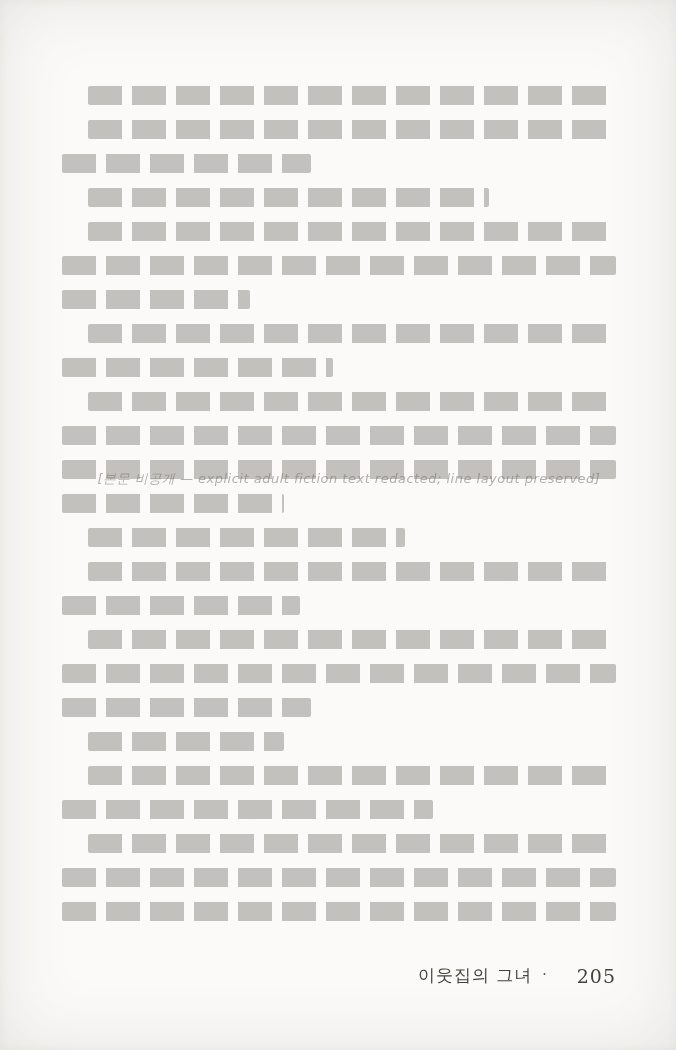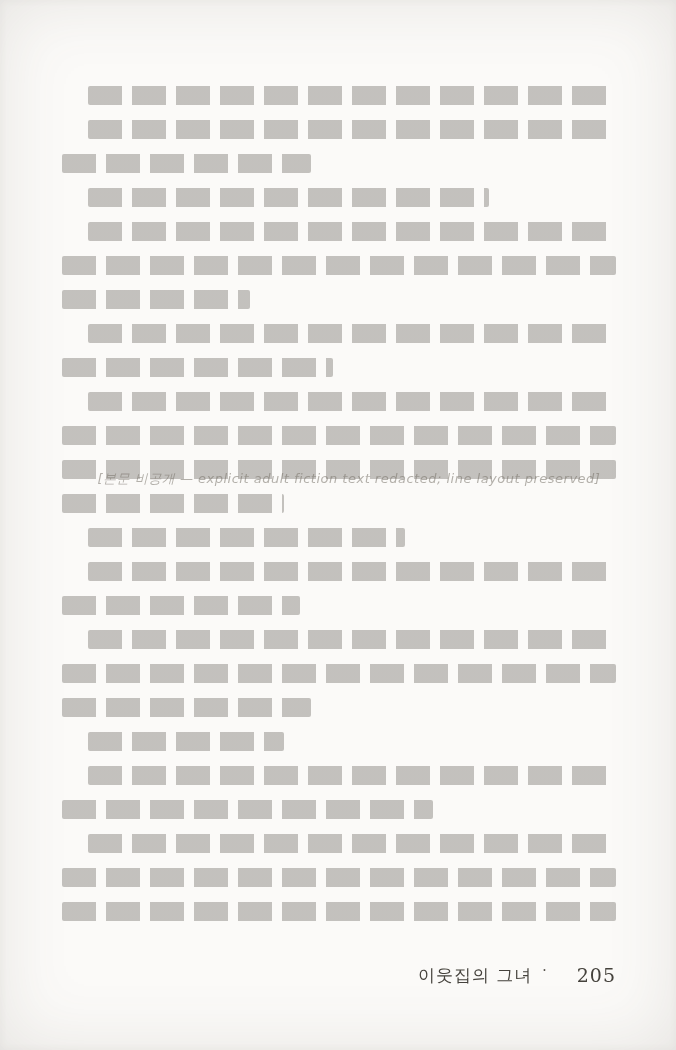--- a/index.html
+++ b/index.html
@@ -58,21 +58,21 @@
     color: rgba(120, 115, 105, 0.55);
     font-family: "DejaVu Sans", "Liberation Sans", sans-serif;
     padding-left: 22px;
   }
   
   .footer {
     position: absolute;
     right: 60px;
     bottom: 63px;
     display: flex;
-    align-items: flex-start;
+    align-items: center;
     gap: 10px;
     color: #45423c;
   }
   .footer .book-title {
     font-size: 17px;
     letter-spacing: 1px;
   }
   .footer .separator {
     font-size: 14px;
     transform: translateY(-2px);

